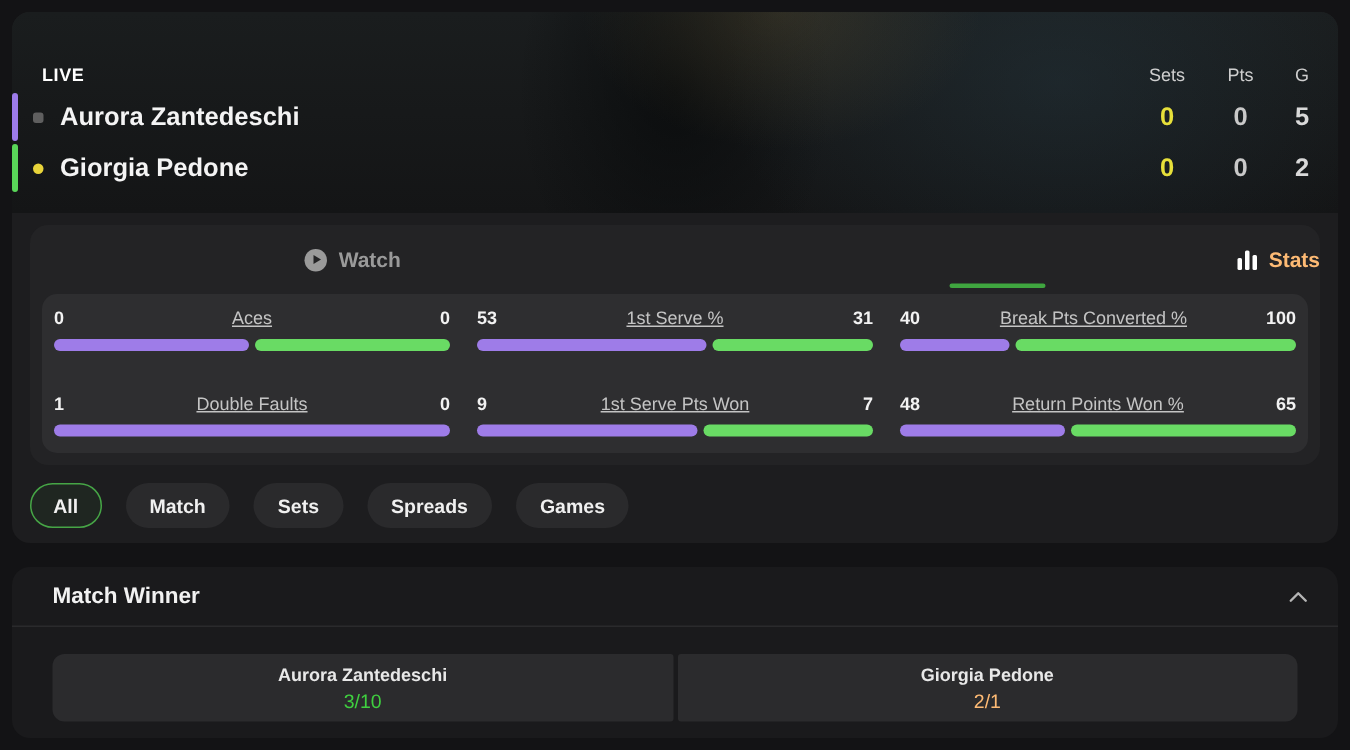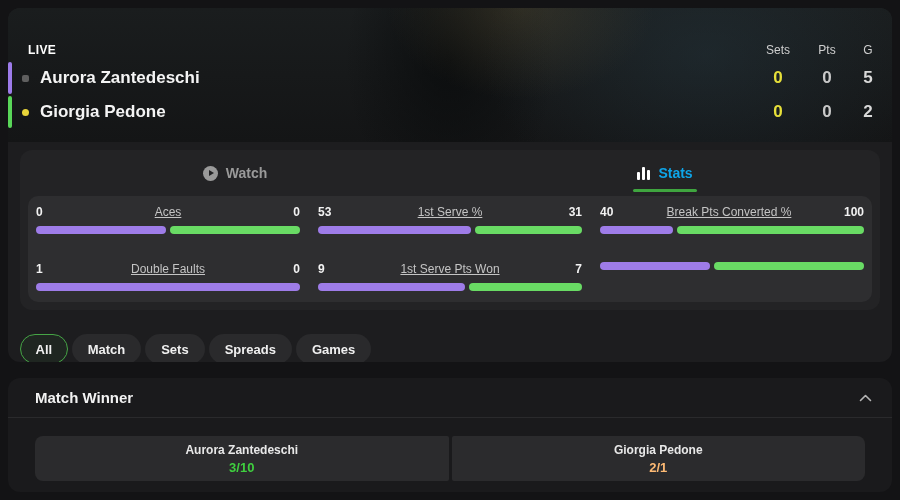--- a/index.html
+++ b/index.html
@@ -36,21 +36,21 @@
     text-align:center; font-size:17px; font-weight:bold; color:#d9d9d9; }
   .score-val.sets { left:748px; } .score-val.pts { left:797px; color:#c9c9c9; }
   .score-val.games { left:838px; }
 
   
   .stats-panel { position:absolute; left:12px; top:142px; width:860px; height:160px;
     background:#232325; border-radius:12px; }
   .tab-row { display:flex; height:46px; }
   .tab { flex:1; display:flex; align-items:center; justify-content:center; gap:8px;
     position:relative; font-size:14px; font-weight:bold; color:#9a9a9a; cursor:pointer; }
-  .tab.active { color:#0ea5e9; }
+  .tab.active { color:#fdba74;justify-content:flex-end; }
   .tab-underline { position:absolute; bottom:4px; left:50%; transform:translateX(-50%);
     width:64px; height:3px; border-radius:2px; }
   .play-icon { width:15px; height:15px; border-radius:50%; background:#9a9a9a; position:relative; }
   .play-icon::after { content:""; position:absolute; left:6px; top:4px;
     border-left:5px solid #232325; border-top:3.5px solid transparent; border-bottom:3.5px solid transparent; }
   .bars-icon { display:flex; align-items:flex-end; gap:2px; height:13px; }
   .bars-icon span { width:3px; background:#ffffff; border-radius:1px; }
   .bars-icon span:nth-child(1){ height:8px; } .bars-icon span:nth-child(2){ height:13px; }
   .bars-icon span:nth-child(3){ height:10px; }
 
@@ -59,38 +59,38 @@
     display:grid; grid-template-columns:repeat(3,1fr); gap:16px 18px; }
   .stat { height:27px; }
   .stat-head { display:flex; align-items:center; font-size:12px; margin-bottom:7px; }
   .stat-val { font-weight:bold; color:#f2f2f2; min-width:14px; }
   .stat-val.right { text-align:right; }
   .stat-label { flex:1; text-align:center; color:#c4c4c4;text-decoration:underline; }
   .bar { display:flex; height:8px; gap:4px; }
   .seg { height:8px; border-radius:4px; }
 
   
-  .chips-row { position:absolute; left:12px; top:314px; display:flex; gap:4px;margin-top:12px; }
+  .chips-row { position:absolute; left:12px; top:314px; display:flex; gap:16px; }
   .chip { height:30px; padding:0 16px; border-radius:15px; background:#2a2a2c;
     display:flex; align-items:center; font-size:13px; font-weight:bold; color:#f0f0f0; cursor:pointer; }
   .chip.selected { background:rgba(70,165,70,0.07); border:1.5px solid #46a546; padding:0 14.5px; }
 
   
   .market-card { position:absolute; left:8px; top:378px; width:884px; height:114px;
     background:#1a1a1c; border-radius:12px; }
   .market-header { height:40px; display:flex; align-items:center; justify-content:space-between;
     padding:0 20px 0 27px; border-bottom:1px solid #2a2a2c; cursor:pointer; }
   .market-title { font-size:15px; font-weight:bold; color:#f2f2f2; }
   .market-body { display:flex; gap:3px; padding:18px 27px 0 27px; }
   .odds-btn { flex:1; height:45px; background:#2b2b2d; display:flex; flex-direction:column;
     align-items:center; justify-content:center; gap:3px; cursor:pointer; }
   .odds-btn.left { border-radius:8px 2px 2px 8px; }
   .odds-btn.right { border-radius:2px 8px 8px 2px; }
   .odds-name { font-size:12px; font-weight:bold; color:#e8e8e8; }
-  .odds-val { font-size:13px; font-weight:bold; }
+  .odds-val { font-size:13px; font-weight:normal; }
 </style>
 </head>
 <body>
 
 <div class="screen">
 
   <div class="top-card">
 
     <div class="hero">
       <div class="live-label">LIVE</div>
@@ -191,20 +191,25 @@
             <span class="stat-label">1st Serve Pts Won</span>
             <span class="stat-val right">7</span>
           </div>
           <div class="bar">
             <span class="seg left" style="background: rgb(158, 124, 232); width: calc(56.25% - 2px);"></span>
             <span class="seg right" style="background: rgb(105, 219, 100); width: calc(43.75% - 2px);"></span>
           </div>
         </div>
 
         <div class="stat">
+          <div class="stat-head">
+            <span class="stat-val">48</span>
+            <span class="stat-label">Return Points Won %</span>
+            <span class="stat-val right">65</span>
+          </div>
           <div class="bar">
             <span class="seg left" style="background: rgb(158, 124, 232); width: calc(42.4779% - 2px);"></span>
             <span class="seg right" style="background: rgb(105, 219, 100); width: calc(57.5221% - 2px);"></span>
           </div>
         </div>
 
       </div>
     </div>
 
     <div class="chips-row">

